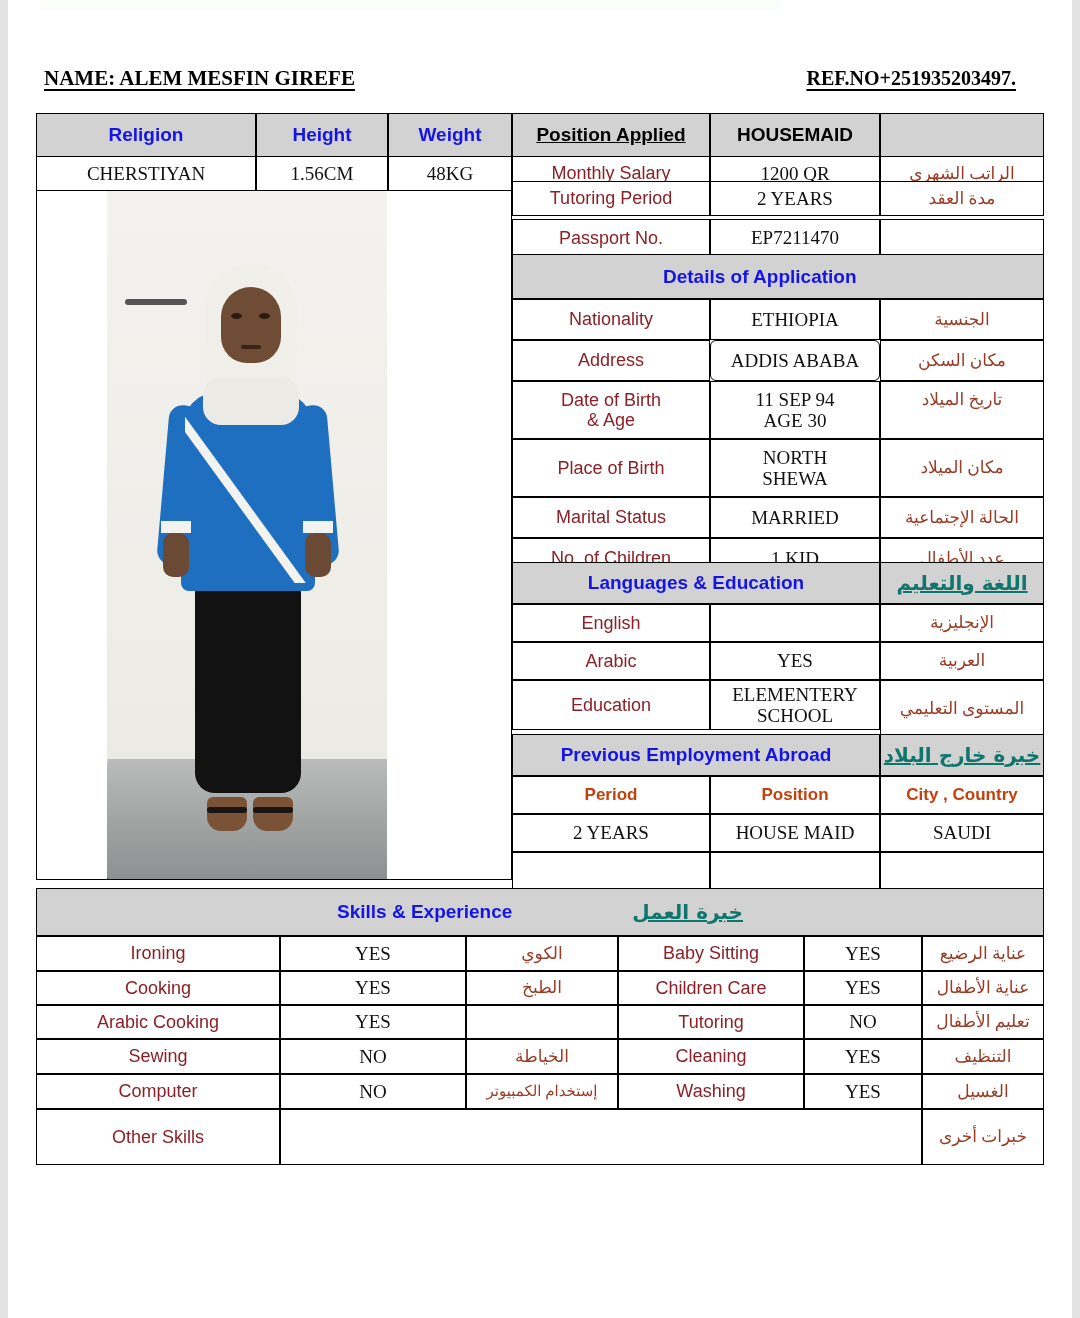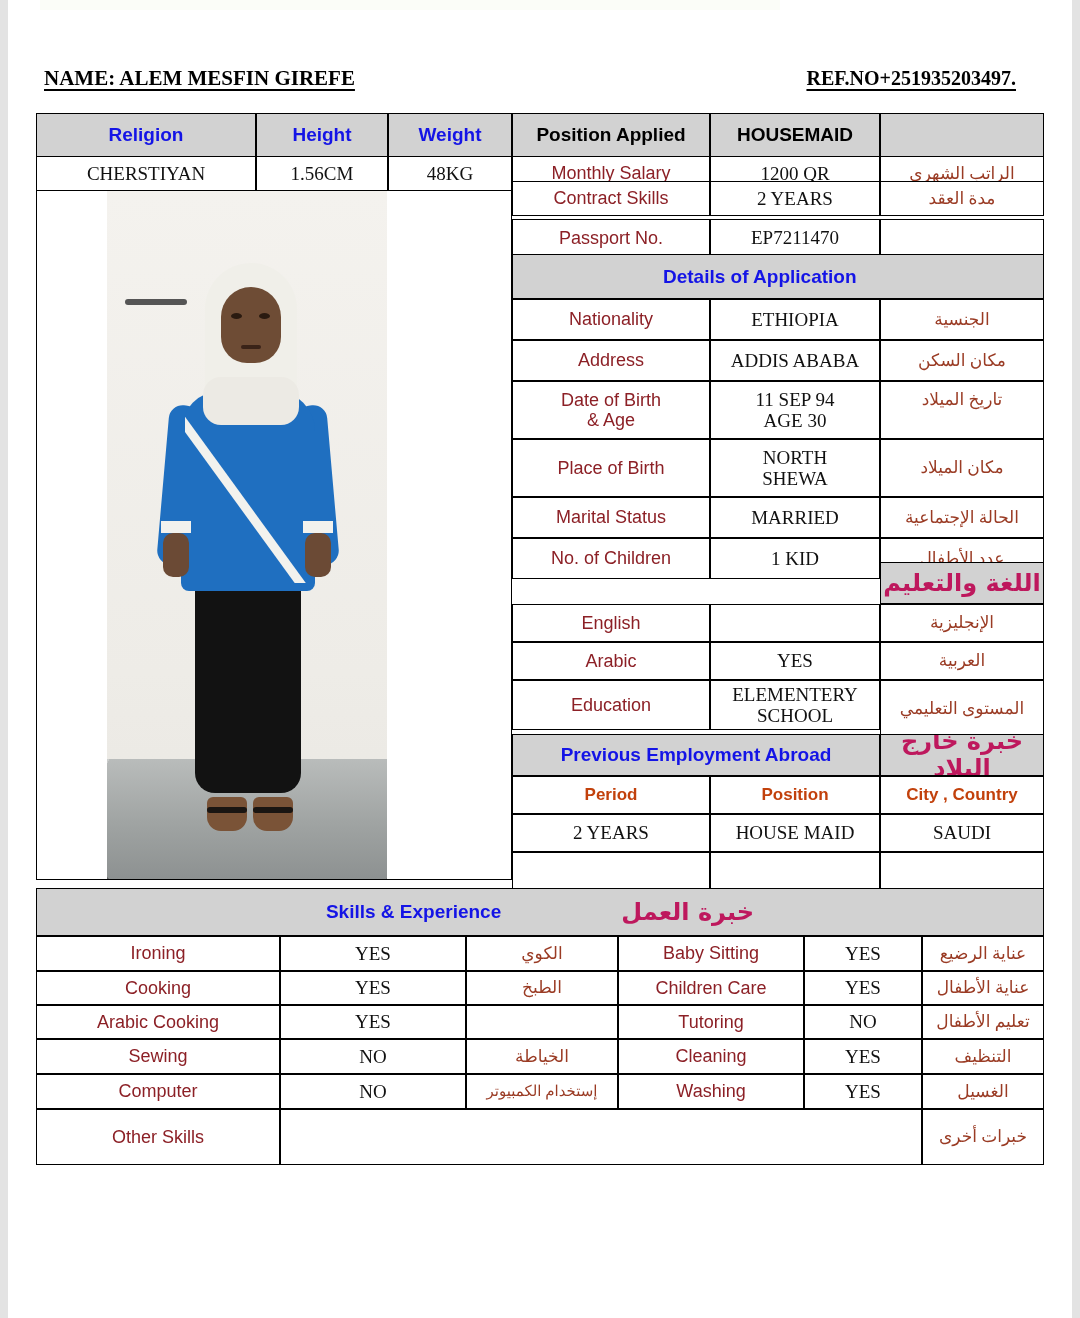--- a/index.html
+++ b/index.html
@@ -74,23 +74,24 @@
   .val-serif{
     color:#111;font-size:19px;
     font-family:"Liberation Serif", serif;
   }
   .ar{
     color:#9a3b24;font-size:17px;
     font-family:Liberation Serif, serif;
     direction:rtl;
   }
   .ar-blue{
-    color:#be185d;font-size:24px;font-weight:bold;
+    color:#0f766e;font-size:20px;font-weight:bold;
     font-family:"DejaVu Sans", sans-serif;
     direction:rtl;
+    text-decoration:underline;
   }
   .stack{flex-direction:column;}
 
   
   .photo-cell{
     position:absolute;
     box-sizing:border-box;
     border:1.6px solid #000;
     background:#fff;
     overflow:hidden;
@@ -192,33 +193,33 @@
 <div class="sheet">
 
   <div class="doc-header">
     <div class="name-line">NAME: ALEM MESFIN GIREFE</div>
     <div class="ref-line">REF.NO+251935203497.</div>
   </div>
 
   <div class="cell gray hdr-blue" style="left:36px;  top:113px; width:220px; height:44px;">Religion</div>
   <div class="cell gray hdr-blue" style="left:256px; top:113px; width:132px; height:44px;">Height</div>
   <div class="cell gray hdr-blue" style="left:388px; top:113px; width:124px; height:44px;">Weight</div>
-  <div class="cell gray hdr-black" style="left:512px; top:113px; width:198px; height:44px;">Position Applied</div>
+  <div class="cell gray hdr-black" style="left:512px; top:113px; width:198px; height:44px;text-decoration:underline;">Position Applied</div>
   <div class="cell gray hdr-black" style="left:710px; top:113px; width:170px; height:44px;">HOUSEMAID</div>
   <div class="cell gray" style="left:880px; top:113px; width:164px; height:44px;"></div>
 
   <div class="cell val-serif" style="left:36px;  top:156px; width:220px; height:35px;">CHERSTIYAN</div>
   <div class="cell val-serif" style="left:256px; top:156px; width:132px; height:35px;">1.56CM</div>
   <div class="cell val-serif" style="left:388px; top:156px; width:124px; height:35px;">48KG</div>
 
   <div class="cell lbl-red" style="left:512px; top:156px; width:198px; height:35px;text-align:right;">Monthly Salary</div>
   <div class="cell val-serif" style="left:710px; top:156px; width:170px; height:35px;">1200 QR</div>
   <div class="cell ar" style="left:880px; top:156px; width:164px; height:35px;">الراتب الشهري</div>
 
-  <div class="cell lbl-red" style="left:512px; top:181px; width:198px; height:35px;">Contract Skills</div>
+  <div class="cell lbl-red" style="left:512px; top:181px; width:198px; height:35px;">Tutoring Period</div>
   <div class="cell val-serif" style="left:710px; top:181px; width:170px; height:35px;">2 YEARS</div>
   <div class="cell ar" style="left:880px; top:181px; width:164px; height:35px;">مدة العقد</div>
 
   <div class="cell lbl-red" style="left:512px; top:219px; width:198px; height:38px;">Passport No.</div>
   <div class="cell val-serif" style="left:710px; top:219px; width:170px; height:38px;">EP7211470</div>
   <div class="cell ar" style="left:880px; top:219px; width:164px; height:38px;"></div>
 
   <div class="photo-cell" style="left:36px; top:190px; width:476px; height:690px;">
     <div class="photo">
       <div class="ph-wall"></div>
@@ -246,21 +247,21 @@
     </div>
   </div>
 
   <div class="cell gray hdr-blue" style="left:512px; top:254px; width:532px; height:45px; justify-content:flex-start; padding-left:150px;">Details of  Application</div>
 
   <div class="cell lbl-red" style="left:512px; top:299px; width:198px; height:41px;">Nationality</div>
   <div class="cell val-serif" style="left:710px; top:299px; width:170px; height:41px;">ETHIOPIA</div>
   <div class="cell ar" style="left:880px; top:299px; width:164px; height:41px;">الجنسية</div>
 
   <div class="cell lbl-red" style="left:512px; top:340px; width:198px; height:41px;">Address</div>
-  <div class="cell val-serif" style="left:710px; top:340px; width:170px; height:41px;">ADDIS ABABA</div>
+  <div class="cell val-serif" style="left:710px; top:340px; width:170px; height:41px;border-radius:6px;">ADDIS ABABA</div>
   <div class="cell ar" style="left:880px; top:340px; width:164px; height:41px;">مكان السكن</div>
 
   <div class="cell lbl-red stack" style="left:512px; top:381px; width:198px; height:58px;">
     <span>Date of Birth</span>
     <span>&amp; Age</span>
   </div>
   <div class="cell val-serif stack" style="left:710px; top:381px; width:170px; height:58px;">
     <span>11 SEP 94</span>
     <span>AGE 30</span>
   </div>
@@ -274,20 +275,21 @@
   <div class="cell ar" style="left:880px; top:439px; width:164px; height:58px;">مكان الميلاد</div>
 
   <div class="cell lbl-red" style="left:512px; top:497px; width:198px; height:41px;">Marital Status</div>
   <div class="cell val-serif" style="left:710px; top:497px; width:170px; height:41px;">MARRIED</div>
   <div class="cell ar" style="left:880px; top:497px; width:164px; height:41px;">الحالة الإجتماعية</div>
 
   <div class="cell lbl-red" style="left:512px; top:538px; width:198px; height:41px;">No. of Children</div>
   <div class="cell val-serif" style="left:710px; top:538px; width:170px; height:41px;">1 KID</div>
   <div class="cell ar" style="left:880px; top:538px; width:164px; height:41px;">عدد الأطفال</div>
 
+  <div class="cell gray hdr-blue" style="left:512px; top:562px; width:368px; height:42px;">Languages &amp; Education</div>
   <div class="cell gray ar-blue" style="left:880px; top:562px; width:164px; height:42px;">اللغة والتعليم</div>
 
   <div class="cell lbl-red" style="left:512px; top:604px; width:198px; height:38px;">English</div>
   <div class="cell val-serif" style="left:710px; top:604px; width:170px; height:38px;"></div>
   <div class="cell ar" style="left:880px; top:604px; width:164px; height:38px;">الإنجليزية</div>
 
   <div class="cell lbl-red" style="left:512px; top:642px; width:198px; height:38px;">Arabic</div>
   <div class="cell val-serif" style="left:710px; top:642px; width:170px; height:38px;">YES</div>
   <div class="cell ar" style="left:880px; top:642px; width:164px; height:38px;">العربية</div>
 

